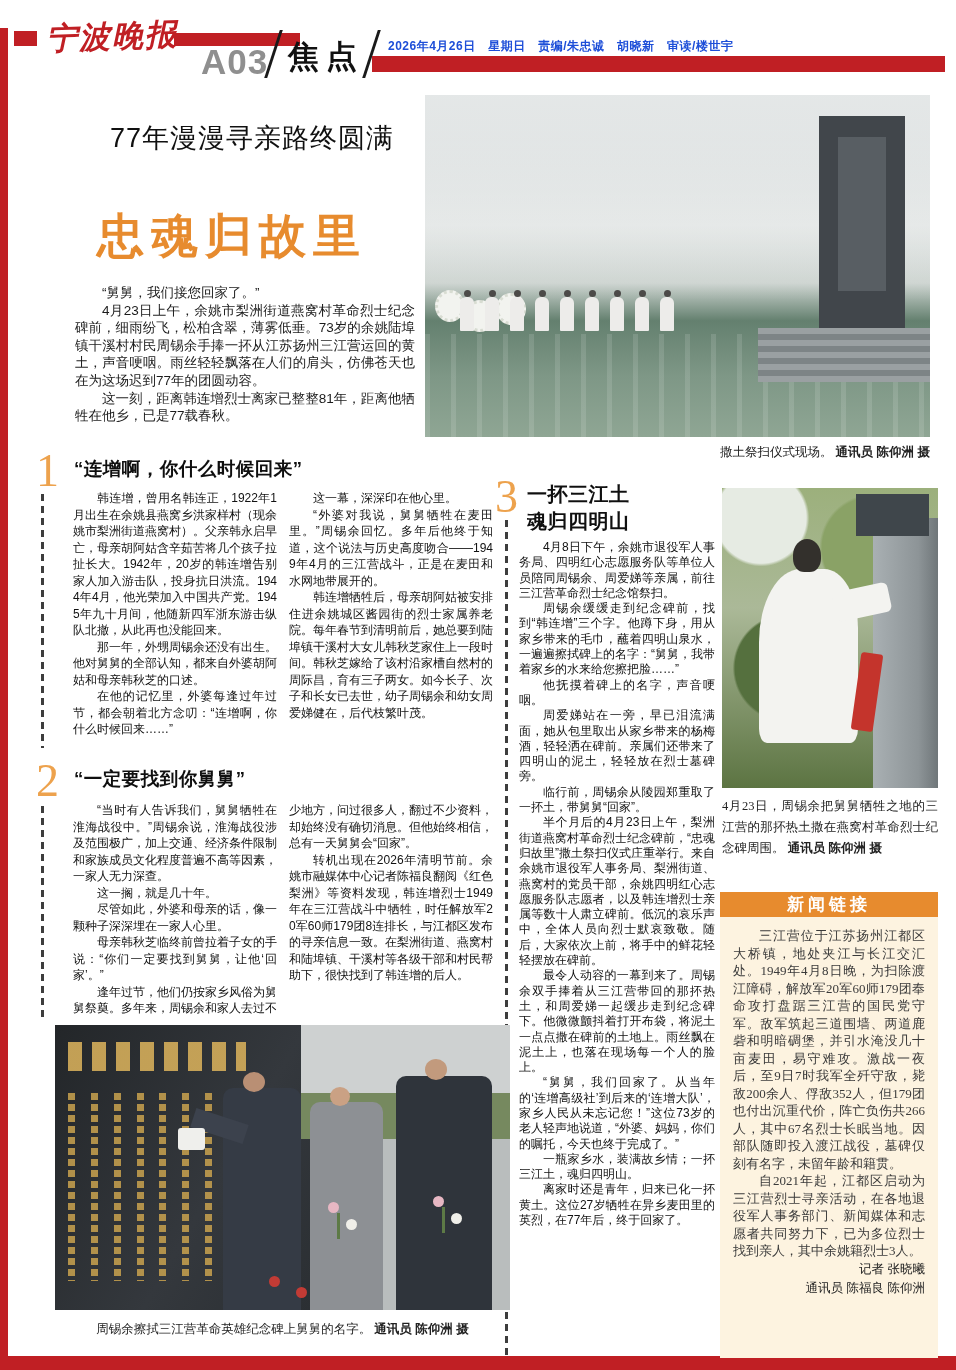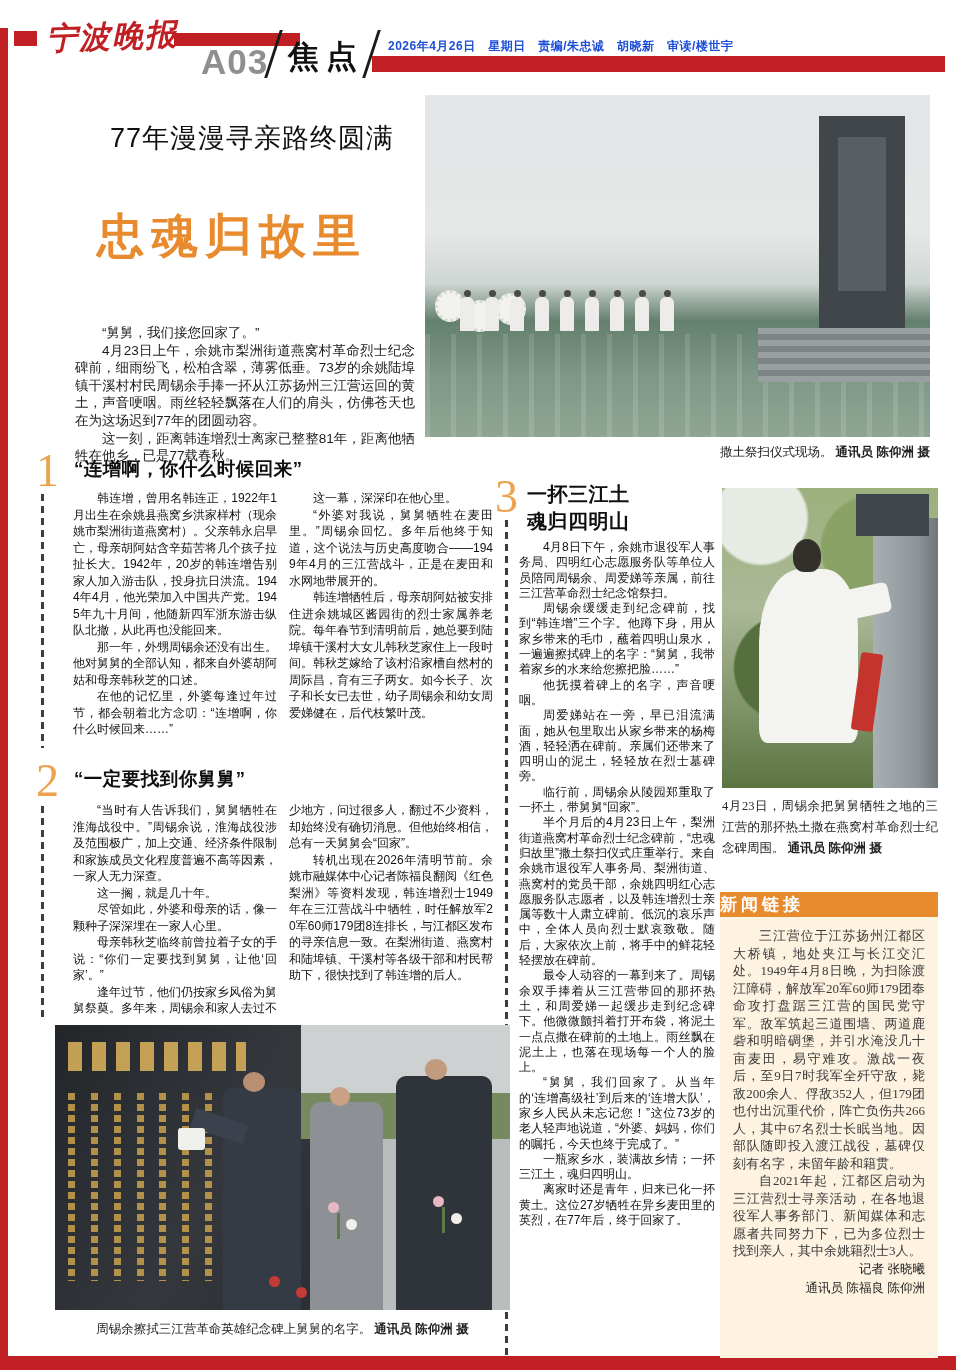--- a/index.html
+++ b/index.html
@@ -24,21 +24,21 @@
   .red-bar-long{position:absolute;left:372px;top:56px;width:573px;height:16px;background:#c01f24;}
 
   
   .kicker{position:absolute;left:86px;top:120px;font-size:27px;font-weight:400;color:#101010;letter-spacing:1px;margin-left:24px;}
   .main-title{position:absolute;left:97px;width:330px;font-size:47px;font-weight:900;
               color:#e78b2e;letter-spacing:7px;line-height:54px;}
   .title1{top:154px;} .title2{top:209px;}
 
   
   .lead{position:absolute;left:75px;top:284px;width:340px;font-size:13.5px;line-height:17.6px;
-        text-align:justify;word-break:break-all;margin-top:40px;}
+        text-align:justify;word-break:break-all;}
   .lead p{margin:0;text-indent:2em;}
 
   
   .caption{font-family:"Liberation Serif",serif;font-size:12.5px;color:#222;line-height:18px;}
   .caption .credit{font-family:"Liberation Sans",sans-serif;font-weight:bold;}
   .cap-main{position:absolute;left:425px;top:443px;width:505px;text-align:right;}
   .cap-side{position:absolute;left:722px;top:796px;width:216px;text-align:justify;word-break:break-all;line-height:21px;}
   .cap-bottom{position:absolute;left:45px;top:1320px;width:475px;text-align:center;}
 
   
@@ -54,21 +54,21 @@
   .num2{left:36px;top:758px;} .head2{left:74px;top:766px;}
   .body2{left:73px;top:802px;width:420px;height:220px;}
   .dash2{left:41px;top:806px;height:212px;}
   .num3{left:495px;top:474px;}
   .head3{left:527px;top:481px;font-size:20px;line-height:27px;}
   .body3{left:519px;top:540px;width:196px;height:818px;line-height:15.3px;overflow:hidden;}
   .dash3{left:505px;top:520px;height:836px;}
 
   
   .newsbox{position:absolute;left:720px;top:892px;width:218px;height:466px;background:#fdf3e0;}
-  .newsbox-bar{height:25px;background:#e78b2e;display:flex;align-items:center;justify-content:flex-start;}
+  .newsbox-bar{height:25px;background:#e78b2e;display:flex;align-items:center;justify-content:center;}
   .newsbox-title{color:#fff;font-size:17px;font-weight:900;letter-spacing:4px;}
   .newsbox-content{padding:10px 13px 0 13px;font-family:"Liberation Serif",serif;font-size:13px;
                    line-height:17.5px;color:#3a3a3a;text-align:justify;word-break:break-all;}
   .newsbox-content p{margin:0;text-indent:2em;}
   .newsbox-byline{text-align:right;font-family:"Liberation Sans",sans-serif;
                   font-size:12.5px;color:#222;line-height:19px;}
 
   
   .photo{position:absolute;overflow:hidden;}
   .photo-main{left:425px;top:95px;width:505px;height:342px;

